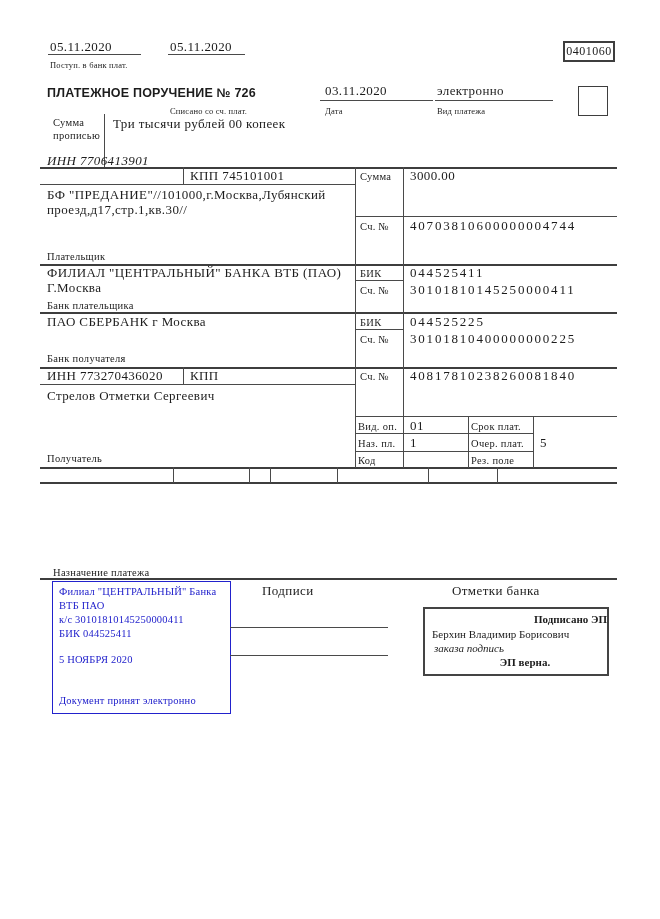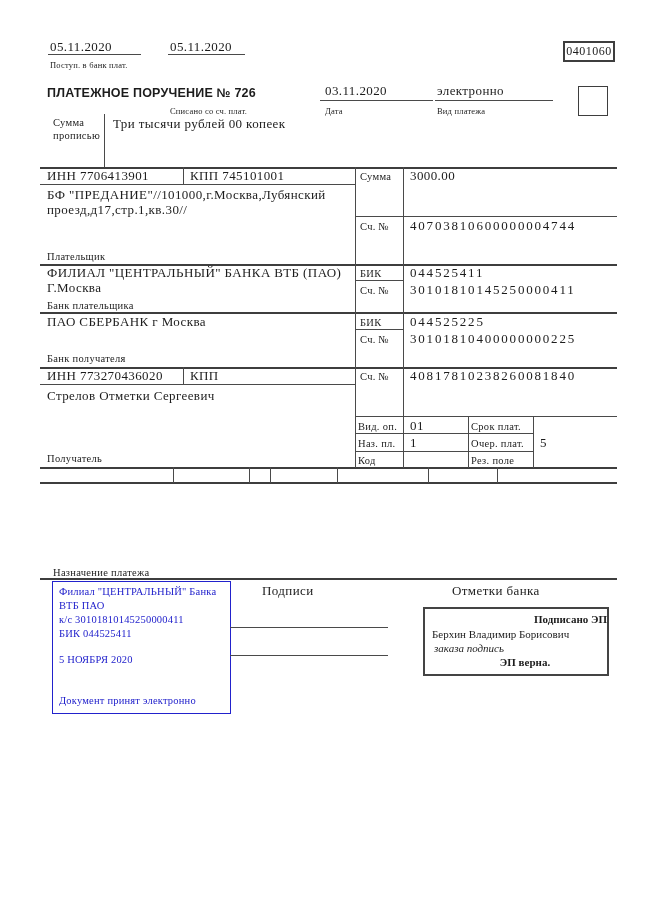--- a/index.html
+++ b/index.html
@@ -76,21 +76,21 @@
   <div class="vl" style="left:468px;top:416px;height:52px;"></div>
   <div class="vl" style="left:533px;top:416px;height:52px;"></div>
 
   <div class="vl" style="left:173px;top:467px;height:16px;"></div>
   <div class="vl" style="left:249px;top:467px;height:16px;"></div>
   <div class="vl" style="left:270px;top:467px;height:16px;"></div>
   <div class="vl" style="left:337px;top:467px;height:16px;"></div>
   <div class="vl" style="left:428px;top:467px;height:16px;"></div>
   <div class="vl" style="left:497px;top:467px;height:16px;"></div>
 
-  <div class="t" style="left:47px;top:169px;">ИНН 7706413901</div>
+  <div class="t" style="left:47px;top:154px;font-style:italic;">ИНН 7706413901</div>
   <div class="t" style="left:190px;top:169px;">КПП 745101001</div>
   <div class="t md" style="left:360px;top:170px;">Сумма</div>
   <div class="t" style="left:410px;top:169px;">3000.00</div>
   <div class="t" style="left:47px;top:188px;">БФ "ПРЕДАНИЕ"//101000,г.Москва,Лубянский</div>
   <div class="t" style="left:47px;top:203px;">проезд,д17,стр.1,кв.30//</div>
   <div class="t md" style="left:360px;top:220px;">Сч. №</div>
   <div class="t num" style="left:410px;top:219px;">40703810600000004744</div>
   <div class="t md" style="left:47px;top:250px;">Плательщик</div>
 
   <div class="t" style="left:47px;top:266px;">ФИЛИАЛ "ЦЕНТРАЛЬНЫЙ" БАНКА ВТБ (ПАО)</div>

